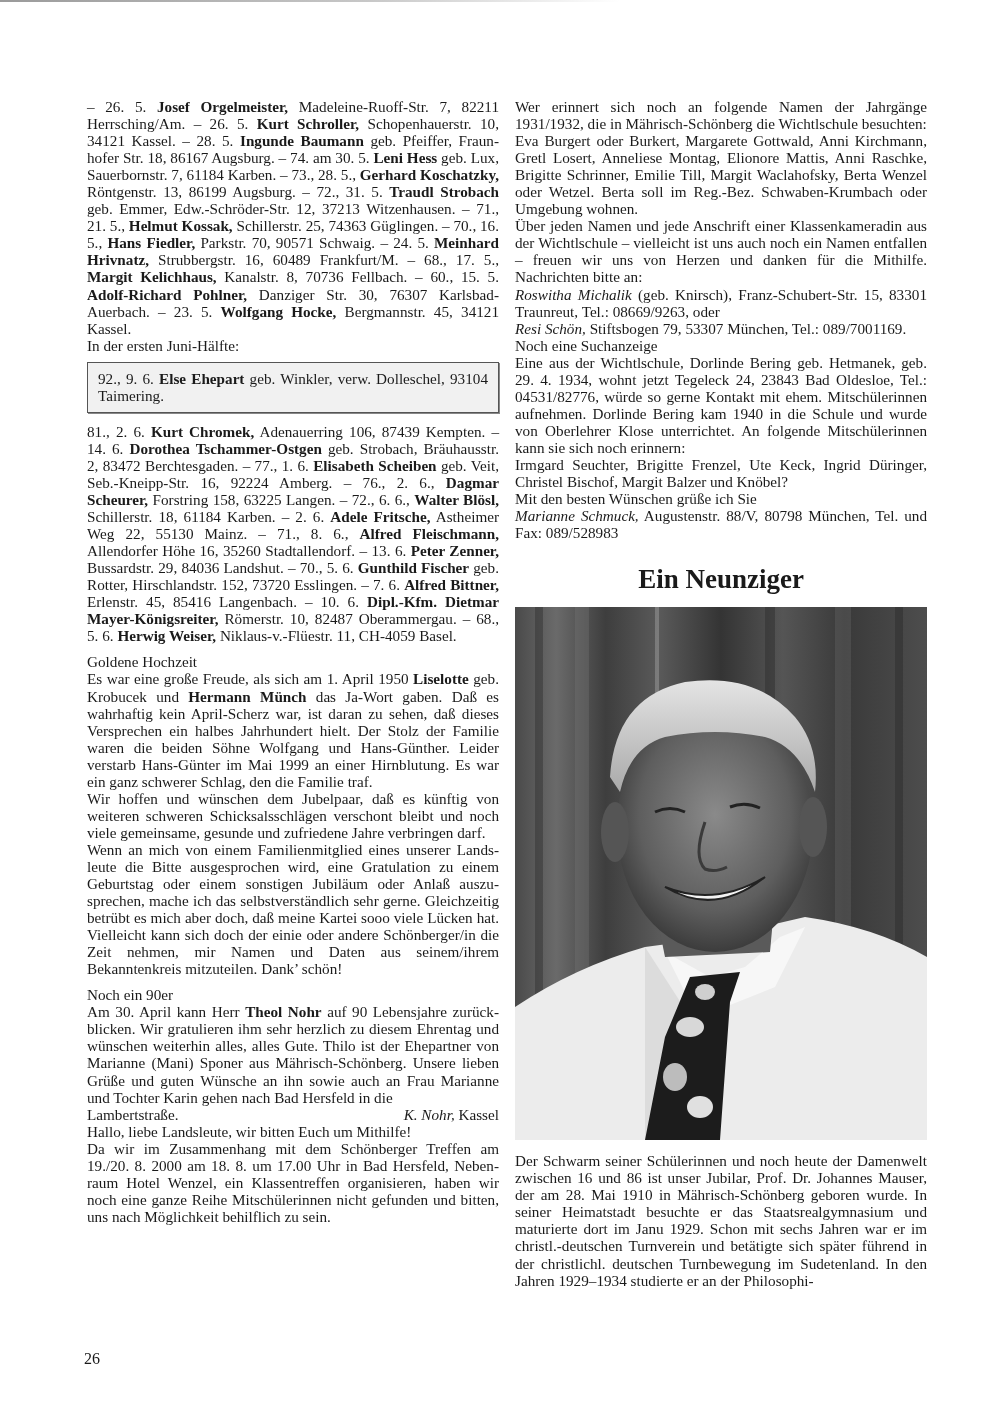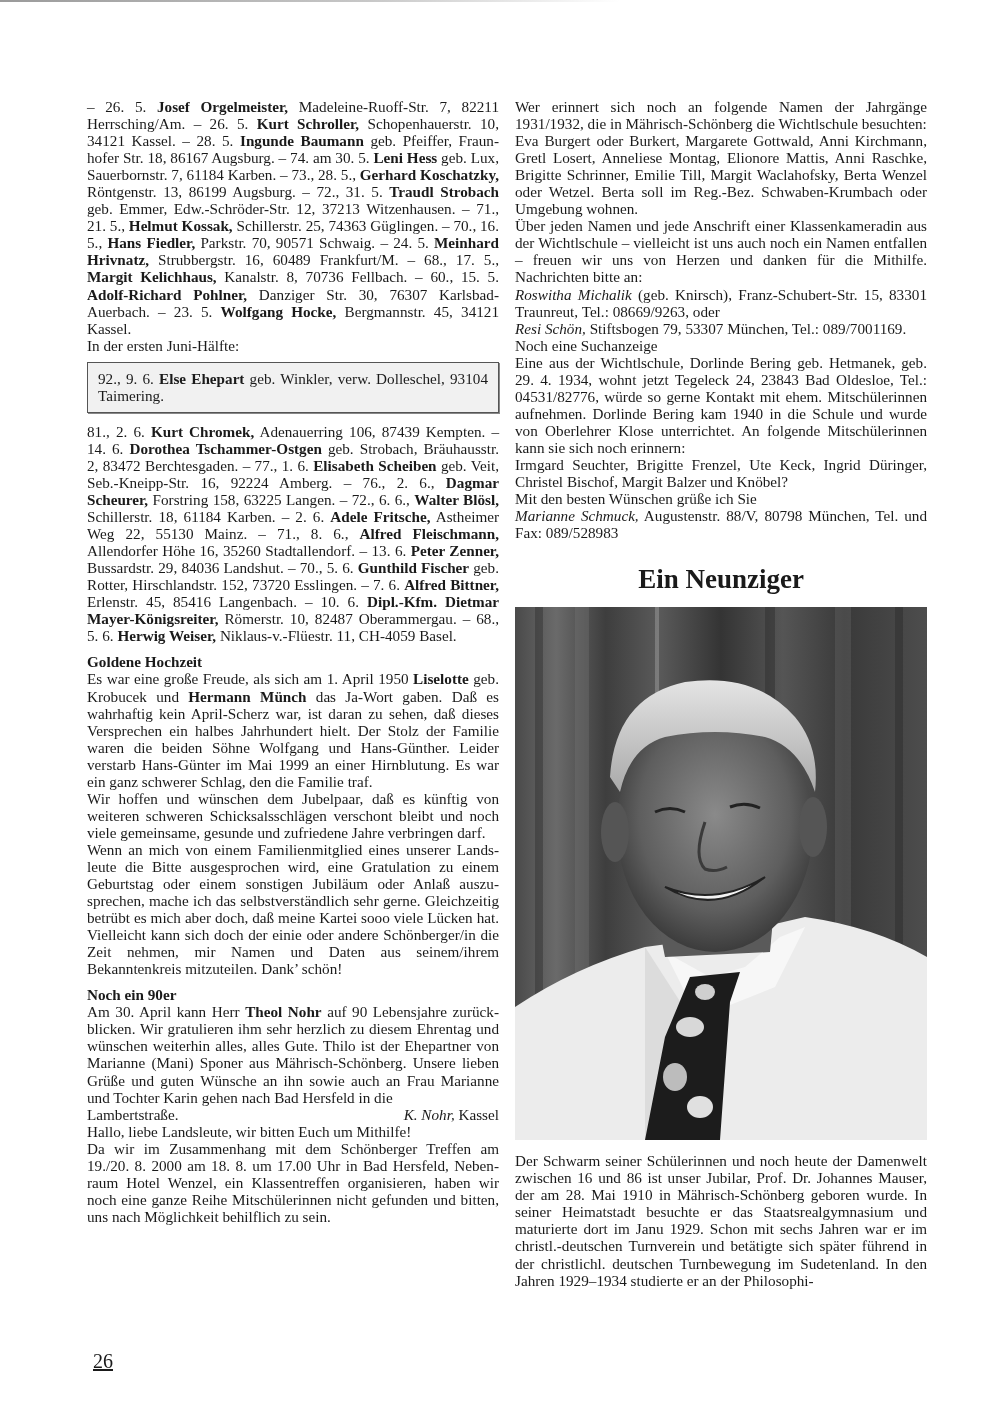--- a/index.html
+++ b/index.html
@@ -6,29 +6,29 @@
   body { width: 1000px; height: 1412px; position: relative; overflow: hidden;
          font-family: "Liberation Serif", "DejaVu Serif", serif; color: #1a1a1a; }
   .topline { position: absolute; left: 0; top: 0; width: 620px; height: 2px; background: linear-gradient(90deg,#9a9a9a,#c8c8c8 60%,#ffffff); }
   .col { position: absolute; top: 98px; width: 412px; font-size: 15.2px; line-height: 17.05px; text-align: justify; hyphens: manual; }
   .col-left { left: 87px; }
   .col-right { left: 515px; }
   p { margin: 0; }
   b { font-weight: bold; }
   i { font-style: italic; }
   .box { margin: 8px 0 10px 0; border: 1.5px solid #555; background: #f1f1f1; padding: 7px 10px 8px 10px; box-shadow: 1px 1px 0 #888; }
-  .heading { font-weight: bold; margin-top: 4px; }
+  .heading { font-weight: normal; margin-top: 4px; }
   .gap { height: 5px; }
   .sig { display: flex; justify-content: space-between; }
   .art-title { text-align: center; font-weight: bold; font-size: 27px; line-height: 24px; margin-top: 26px; margin-bottom: 16px; }
   .photo { width: 412px; height: 533px; position: relative; overflow: hidden;
            background: linear-gradient(90deg,#4a4a4a 0%,#6a6a6a 10%,#3e3e3e 22%,#5a5a5a 35%,#343434 50%,#555 65%,#3a3a3a 80%,#4d4d4d 100%); }
   .photo svg { position: absolute; left: 0; top: 0; }
   .caption { margin-top: 12px; }
-  .pageno { position: absolute; left: 93px; top: 1350px; font-size: 20px; text-decoration: underline; }
+  .pageno { position: absolute; left: 84px; top: 1350px; font-size: 16px; }
 </style>
 </head>
 <body>
 
 <div class="topline"></div>
 
 <div class="col col-left">
   <p id="list-a"><span><span>– 26. 5. </span><b>Josef Orgelmeister,</b><span> Madeleine-Ruoff-Str. 7, 82211 Herrsching/Am.</span></span><span><span> – 26. 5. </span><b>Kurt Schroller,</b><span> Schopenhauerstr. 10, 34121 Kassel.</span></span><span><span> – 28. 5. </span><b>Ingunde Baumann</b><span> geb. Pfeiffer, Fraun­hofer Str. 18, 86167 Augsburg.</span></span><span><span> – 74. am 30. 5. </span><b>Leni Hess</b><span> geb. Lux, Sauerbornstr. 7, 61184 Karben.</span></span><span><span> – 73., 28. 5., </span><b>Gerhard Koschatzky,</b><span> Röntgenstr. 13, 86199 Augsburg.</span></span><span><span> – 72., 31. 5. </span><b>Traudl Strobach</b><span> geb. Emmer, Edw.-Schröder-Str. 12, 37213 Witzenhausen.</span></span><span><span> – 71., 21. 5., </span><b>Helmut Kossak,</b><span> Schillerstr. 25, 74363 Güglingen.</span></span><span><span> – 70., 16. 5., </span><b>Hans Fiedler,</b><span> Parkstr. 70, 90571 Schwaig.</span></span><span><span> – 24. 5. </span><b>Meinhard Hrivnatz,</b><span> Strubbergstr. 16, 60489 Frankfurt/M.</span></span><span><span> – 68., 17. 5., </span><b>Margit Kelichhaus,</b><span> Kanalstr. 8, 70736 Fellbach.</span></span><span><span> – 60., 15. 5. </span><b>Adolf-Richard Pohlner,</b><span> Danziger Str. 30, 76307 Karlsbad-Auerbach.</span></span><span><span> – 23. 5. </span><b>Wolfgang Hocke,</b><span> Bergmannstr. 45, 34121 Kassel.</span></span></p>
   <p>In der ersten Juni-Hälfte:</p>
   <div class="box">

